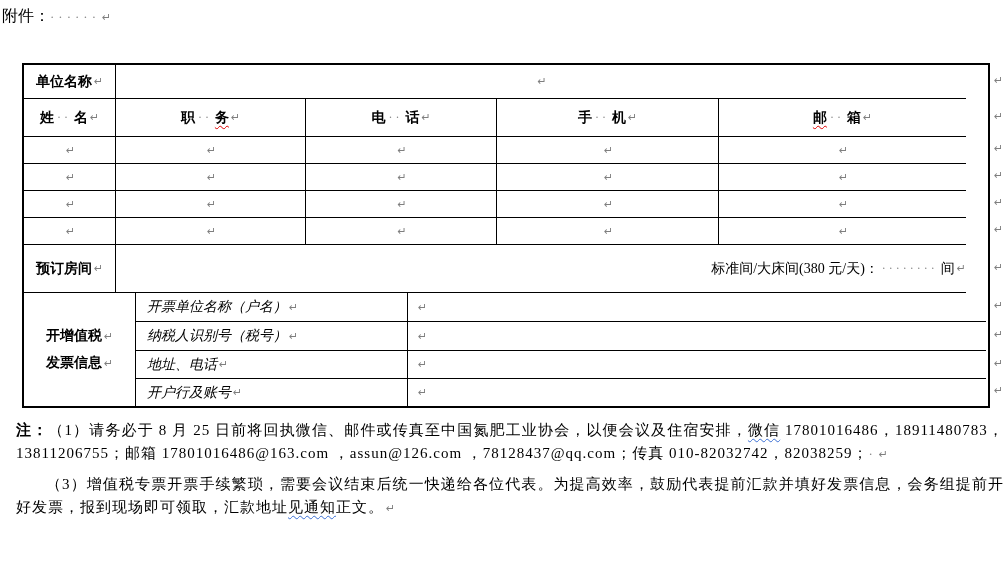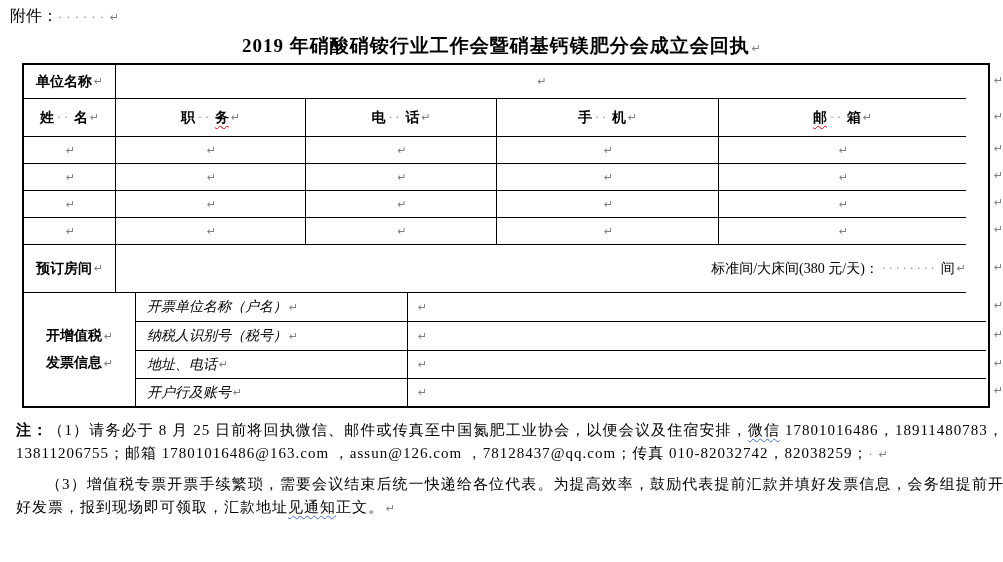--- a/index.html
+++ b/index.html
@@ -4,21 +4,21 @@
 <style>
   * { margin:0; padding:0; box-sizing:border-box; }
   html,body { background:#fff; }
   body {
     width:1003px; height:562px; position:relative; overflow:hidden;
     font-family:"Liberation Serif","DejaVu Serif",serif; color:#000;
   }
   .page { position:absolute; inset:0; background:#ffffff; }
 
   
-  .attach-line { position:absolute; left:10px; top:6px; font-size:16px;text-align:center; }
+  .attach-line { position:absolute; left:2px; top:6px; font-size:16px;text-align:center; }
   .doc-title   { position:absolute; left:0; top:33px; width:1003px; text-align:center;
                  font-size:19px; font-weight:bold; letter-spacing:1px; }
 
   
   .pilcrow { font-family:"DejaVu Sans",sans-serif; color:#7f7f7f; font-size:11px;
              margin-left:2px; font-weight:normal; letter-spacing:0; }
   .spacedots { color:#8a8a8a; letter-spacing:4px; font-size:13px; font-weight:normal; }
   .gapdots   { color:#8a8a8a; letter-spacing:3px; font-size:12px; font-weight:normal; margin:0 3px; }
 
   
@@ -69,23 +69,20 @@
 </style>
 </head>
 <body>
 
 <div class="page">
 
   <div class="attach-line">
     <span>附件：</span><span class="spacedots">······</span><span class="pilcrow">↵</span>
   </div>
 
-  <div class="doc-title">
-    <span>2019 年硝酸硝铵行业工作会暨硝基钙镁肥分会成立会回执</span><span class="pilcrow">↵</span>
-  </div>
 
   <div class="tbl">
 
     <div class="trow">
       <div class="cell w1 h1 bold">
         <span>单位名称</span>
           <span class="pilcrow">↵</span>
       </div>
       <div class="cell wmerge h1 lastcol">
         <span class="pilcrow">↵</span>

